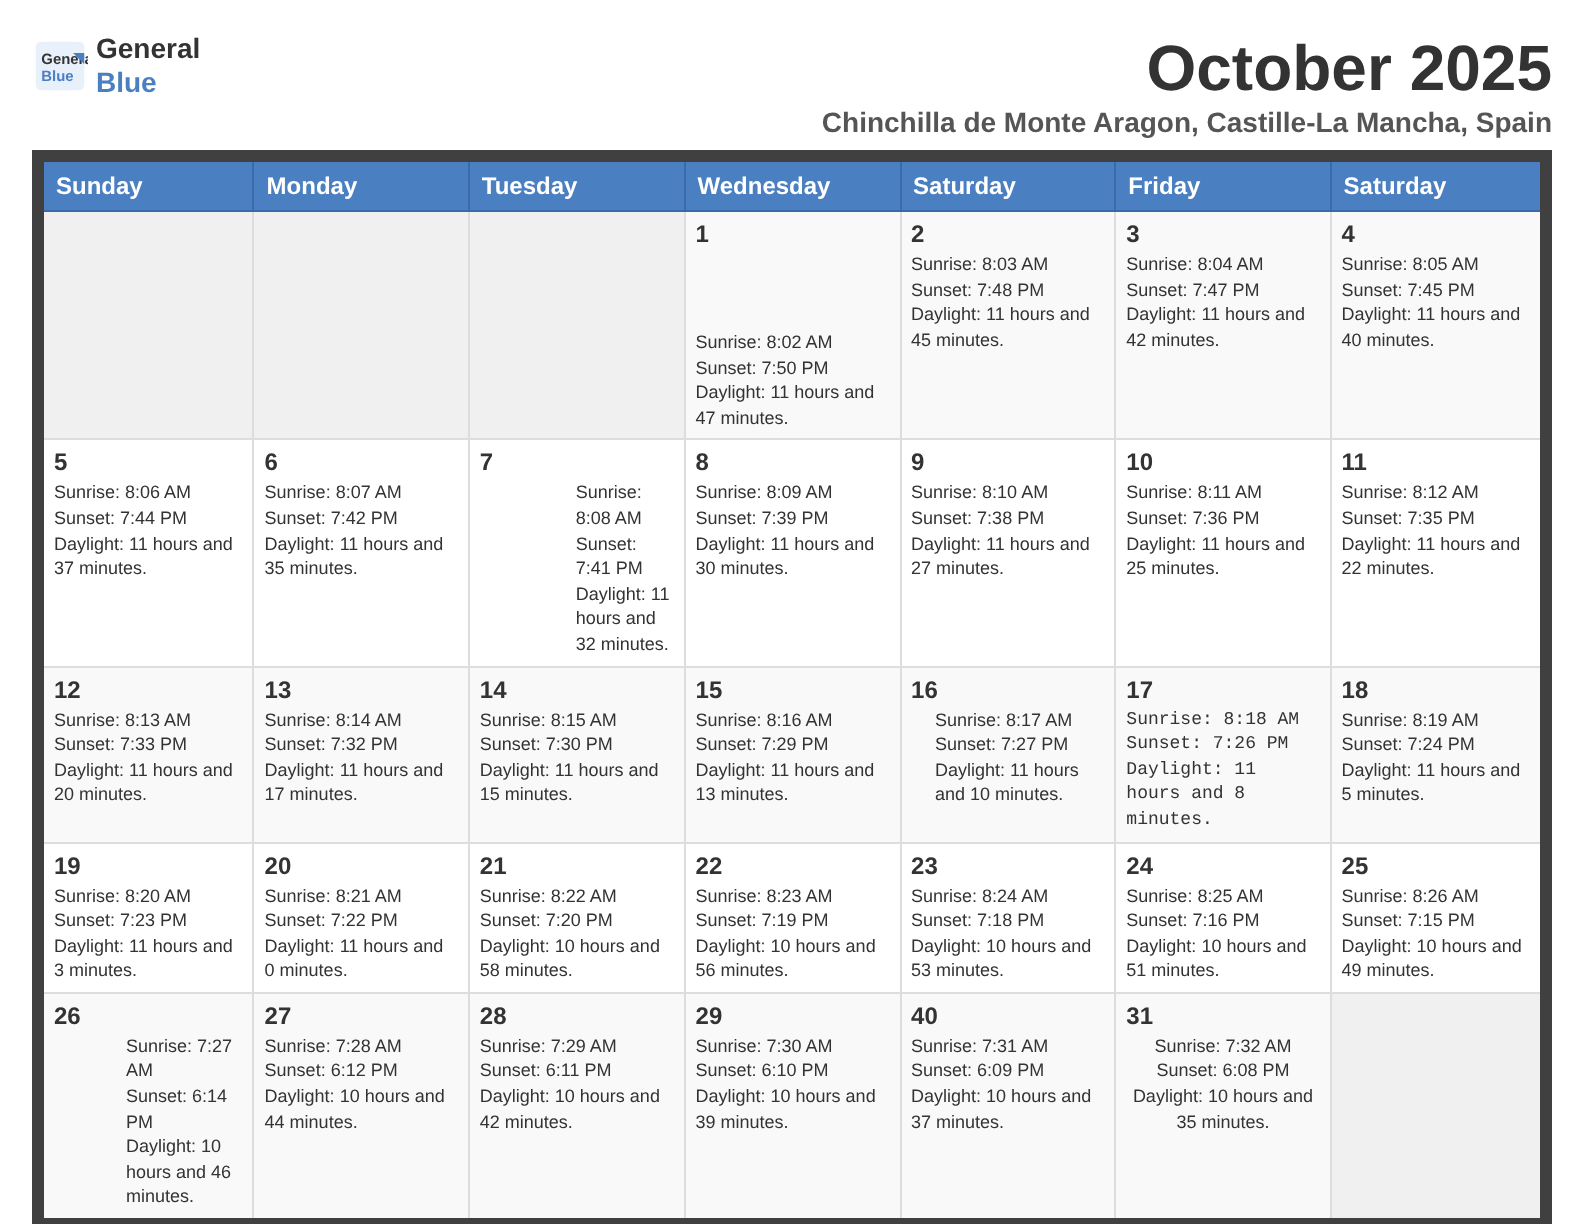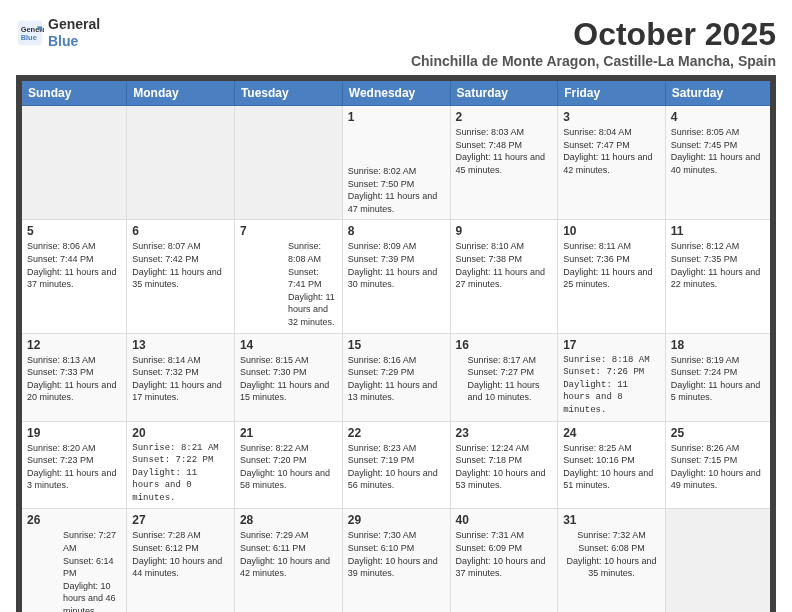--- a/index.html
+++ b/index.html
@@ -238,46 +238,46 @@
       </tr>
       <tr>
         <td>
           <span class="day-number">19</span>
           <div class="day-info" style="white-space: pre-line;">Sunrise: 8:20 AM
 Sunset: 7:23 PM
 Daylight: 11 hours and 3 minutes.</div>
         </td>
         <td>
           <span class="day-number">20</span>
-          <div class="day-info" style="white-space: pre-line; font-family: Liberation Mono, monospace;">Sunrise: 8:21 AM
+          <div class="day-info" style="white-space: pre-line;">Sunrise: 8:21 AM
 Sunset: 7:22 PM
 Daylight: 11 hours and 0 minutes.</div>
         </td>
         <td>
           <span class="day-number">21</span>
           <div class="day-info" style="white-space: pre-line;">Sunrise: 8:22 AM
 Sunset: 7:20 PM
 Daylight: 10 hours and 58 minutes.</div>
         </td>
         <td>
           <span class="day-number">22</span>
           <div class="day-info" style="white-space: pre-line;">Sunrise: 8:23 AM
 Sunset: 7:19 PM
 Daylight: 10 hours and 56 minutes.</div>
         </td>
         <td>
           <span class="day-number">23</span>
-          <div class="day-info" style="white-space: pre-line;">Sunrise: 12:24 AM
+          <div class="day-info" style="white-space: pre-line;">Sunrise: 8:24 AM
 Sunset: 7:18 PM
 Daylight: 10 hours and 53 minutes.</div>
         </td>
         <td>
           <span class="day-number">24</span>
           <div class="day-info" style="white-space: pre-line;">Sunrise: 8:25 AM
-Sunset: 10:16 PM
+Sunset: 7:16 PM
 Daylight: 10 hours and 51 minutes.</div>
         </td>
         <td>
           <span class="day-number">25</span>
           <div class="day-info" style="white-space: pre-line;">Sunrise: 8:26 AM
 Sunset: 7:15 PM
 Daylight: 10 hours and 49 minutes.</div>
         </td>
       </tr>
       <tr>

